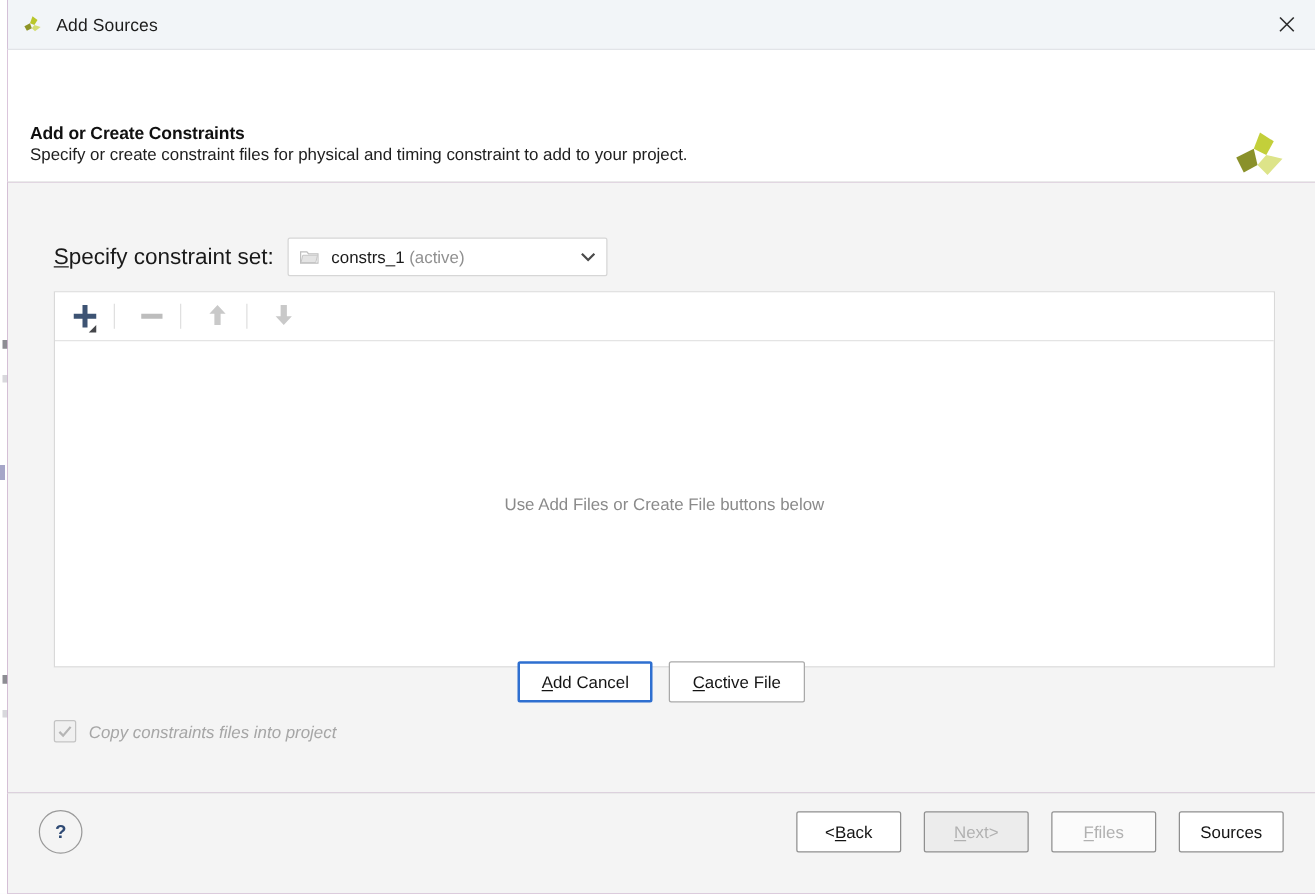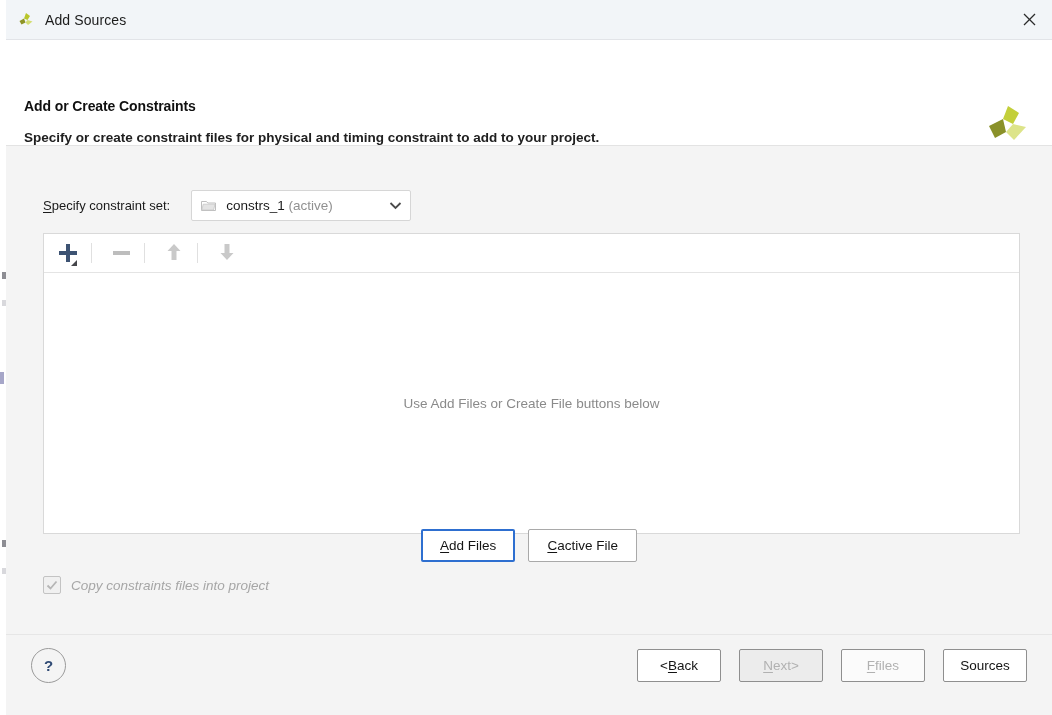--- a/index.html
+++ b/index.html
@@ -84,24 +84,23 @@
   .header-title {
     position: absolute;
     left: 18px; top: 58px;
     font-size: 14px;
     font-weight: bold;
     color: #101010;
     letter-spacing: -0.1px;
   }
   .header-sub {
     position: absolute;
-    left: 18px; top: 90px;
+    left: 18px; top: 76px;
     font-size: 13.5px;
     color: #202020;
-    font-weight: bold;
   }
   .header-logo {
     position: absolute;
     right: 24px; top: 62px;
     width: 44px; height: 44px;
   }
 
   
   .body {
     flex: 1;
@@ -110,27 +109,27 @@
   }
 
   
   .cset-row {
     position: absolute;
     left: 37px; top: 44px;
     display: flex;
     align-items: center;
   }
   .cset-label {
-    font-size: 13px;
+    font-size: 18px;
     color: #1a1a1a;
-    margin-right: 21px;
+    margin-right: 11px;
   }
   .mnem { text-decoration: underline; text-underline-offset: 2px; }
   .combo {
-    width: 220px;
+    width: 256px;
     height: 31px;
     background: #ffffff;
     border: 1px solid #d6d6d6;
     border-radius: 2px;
     display: flex;
     align-items: center;
     padding: 0 0 0 9px;
     box-sizing: border-box;
   }
   .folder-icon { width: 15px; height: 13px; flex: none; margin-right: 10px; }
@@ -391,21 +390,21 @@
         </div>
       </div>
       <div class="panel-body">
         <div class="panel-hint">Use Add Files or Create File buttons below</div>
       </div>
     </div>
 
     <div class="action-row">
       <div class="btn focus">
           <span class="mnem">A</span>
-          <span>dd Files</span>
+          <span>dd Cancel</span>
         </div>
       <div class="btn">
           <span class="mnem">C</span>
           <span>active File</span>
         </div>
     </div>
 
     <div class="copy-row">
       <span class="chk">
         <svg width="14" height="14" viewBox="0 0 14 14">

